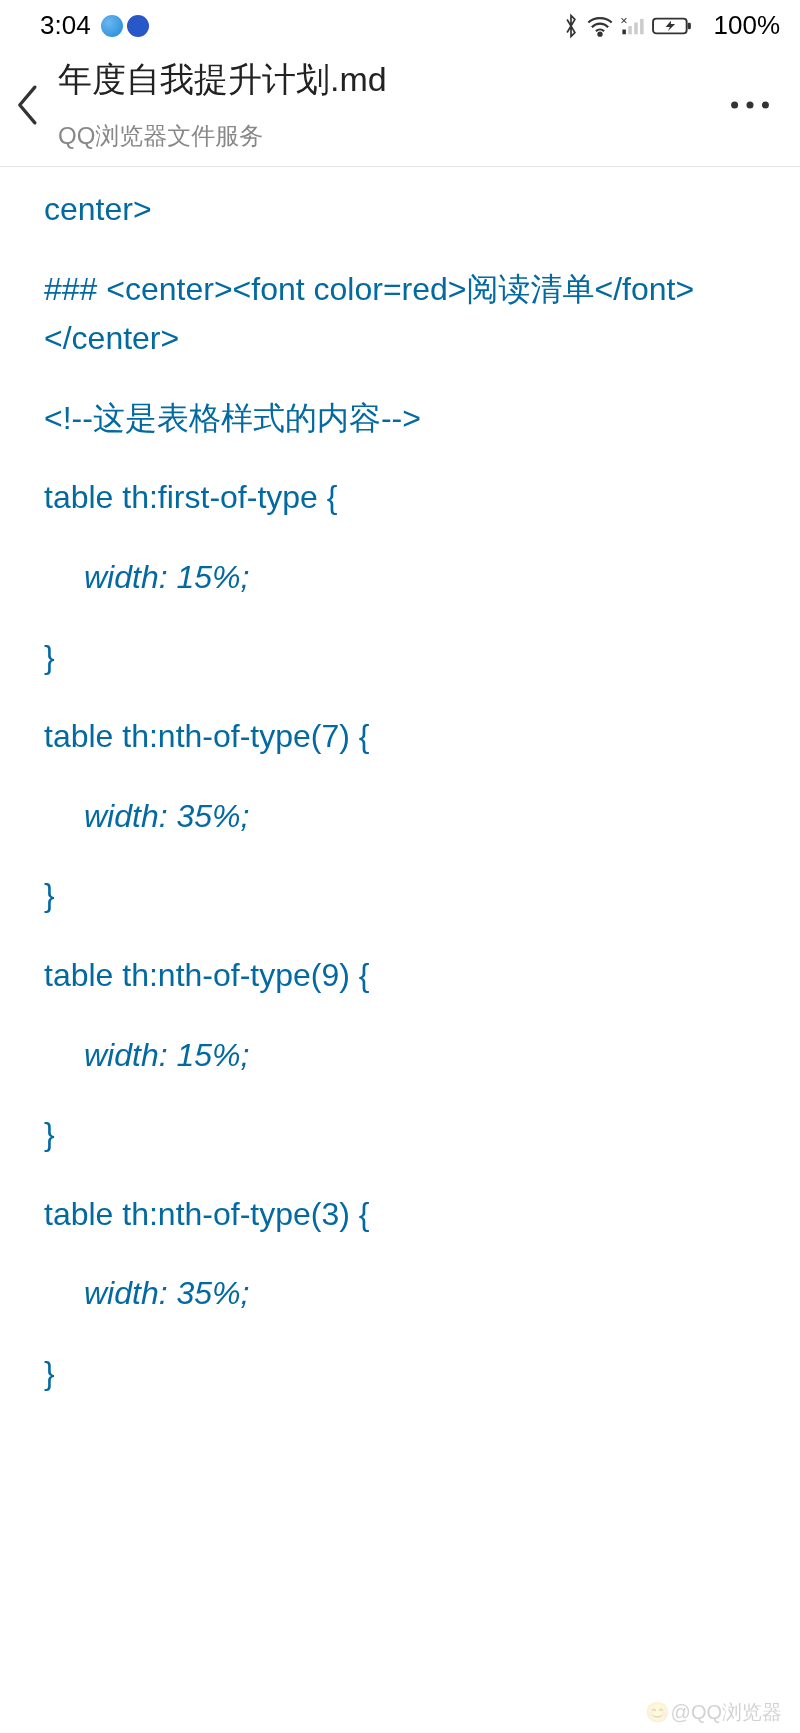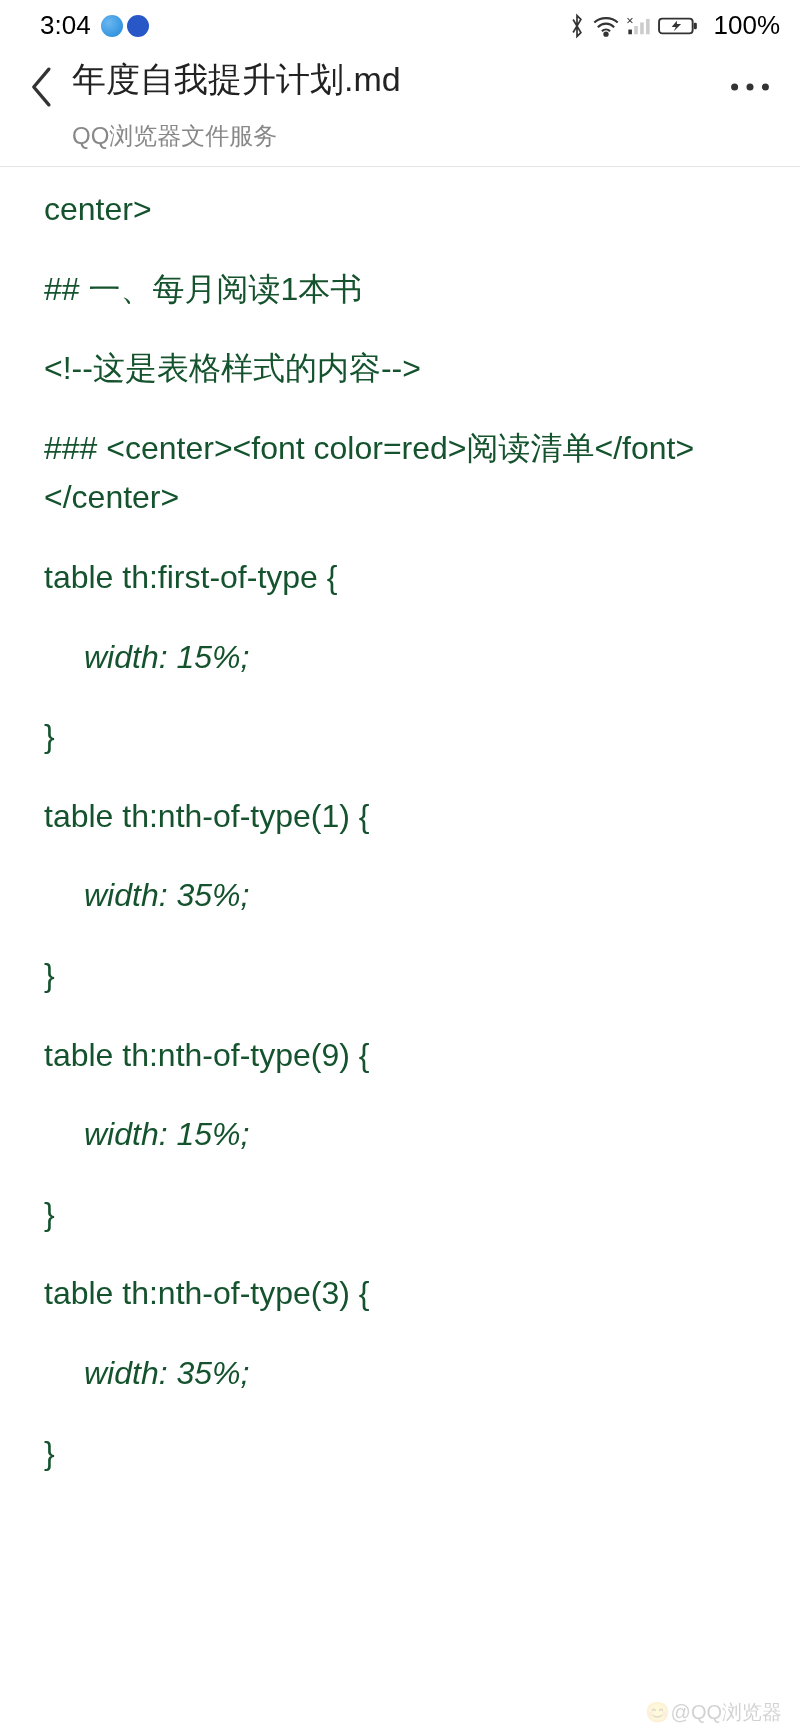--- a/index.html
+++ b/index.html
@@ -46,25 +46,26 @@
     .status-right {
       display: flex;
       align-items: center;
       gap: 6px;
     }
     .status-right svg {
       display: block;
     }
     .battery-pct {
       font-size: 26px;
-      margin-left: 8px;
+      margin-left: 14px;
     }
     .header-bar {
       display: flex;
-      padding: 8px 20px 14px 18px;
+      align-items: center;
+      padding: 8px 20px 14px 4px;
       border-bottom: 1px solid #e5e5e5;
     }
     .back-btn {
       width: 48px;
       height: 60px;
       display: flex;
       align-items: center;
       justify-content: center;
     }
     .title-block {
@@ -90,21 +91,21 @@
       height: 60px;
       display: flex;
       align-items: center;
       justify-content: center;
       color: #333;
     }
     .content {
       padding: 18px 44px 0 44px;
       font-size: 32px;
       line-height: 1.55;
-      color: #14532d;
+      color: #0369a1;
     }
     .content p {
       margin-bottom: 30px;
     }
     .content .indent {
       padding-left: 40px;
       font-style: italic;
     }
     .watermark {
       position: absolute;
@@ -171,27 +172,26 @@
     <svg width="44" height="12" viewBox="0 0 40 8">
       <circle cx="6" cy="4" r="3.2" fill="#333"></circle>
       <circle cx="20" cy="4" r="3.2" fill="#333"></circle>
       <circle cx="34" cy="4" r="3.2" fill="#333"></circle>
     </svg>
   </div>
 </div>
 
 <div class="content">
   <p>center&gt;</p>
-  <p>## 一、每月阅读1本书</p>
+  <p>### &lt;center&gt;&lt;font color=red&gt;阅读清单&lt;/font&gt;&lt;/center&gt;</p>
   <p>&lt;!--这是表格样式的内容--&gt;</p>
-  <p>### &lt;center&gt;&lt;font color=red&gt;阅读清单&lt;/font&gt;&lt;/center&gt;</p>
   <p>table th:first-of-type {</p>
   <p class="indent">width: 15%;</p>
   <p>}</p>
-  <p>table th:nth-of-type(1) {</p>
+  <p>table th:nth-of-type(7) {</p>
   <p class="indent">width: 35%;</p>
   <p>}</p>
   <p>table th:nth-of-type(9) {</p>
   <p class="indent">width: 15%;</p>
   <p>}</p>
   <p>table th:nth-of-type(3) {</p>
   <p class="indent">width: 35%;</p>
   <p>}</p>
 </div>
 

